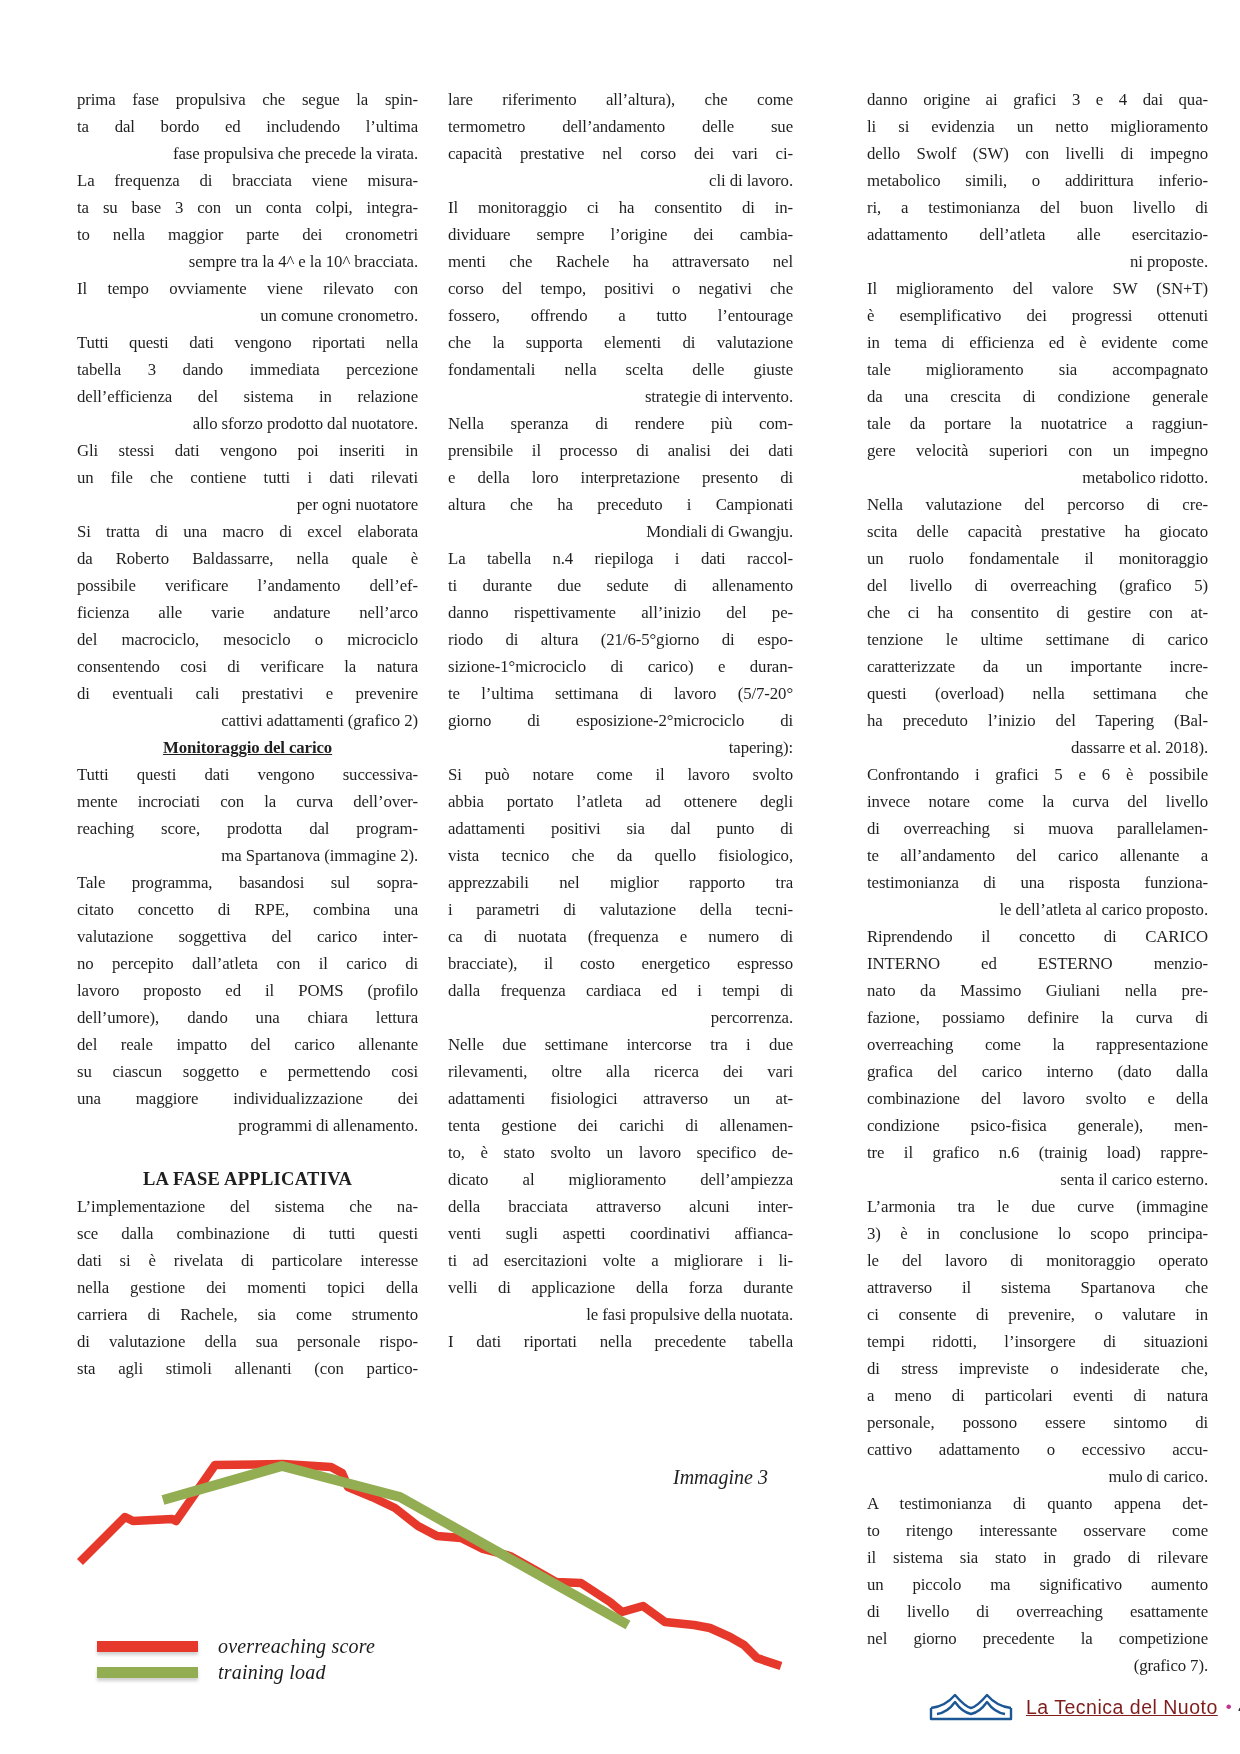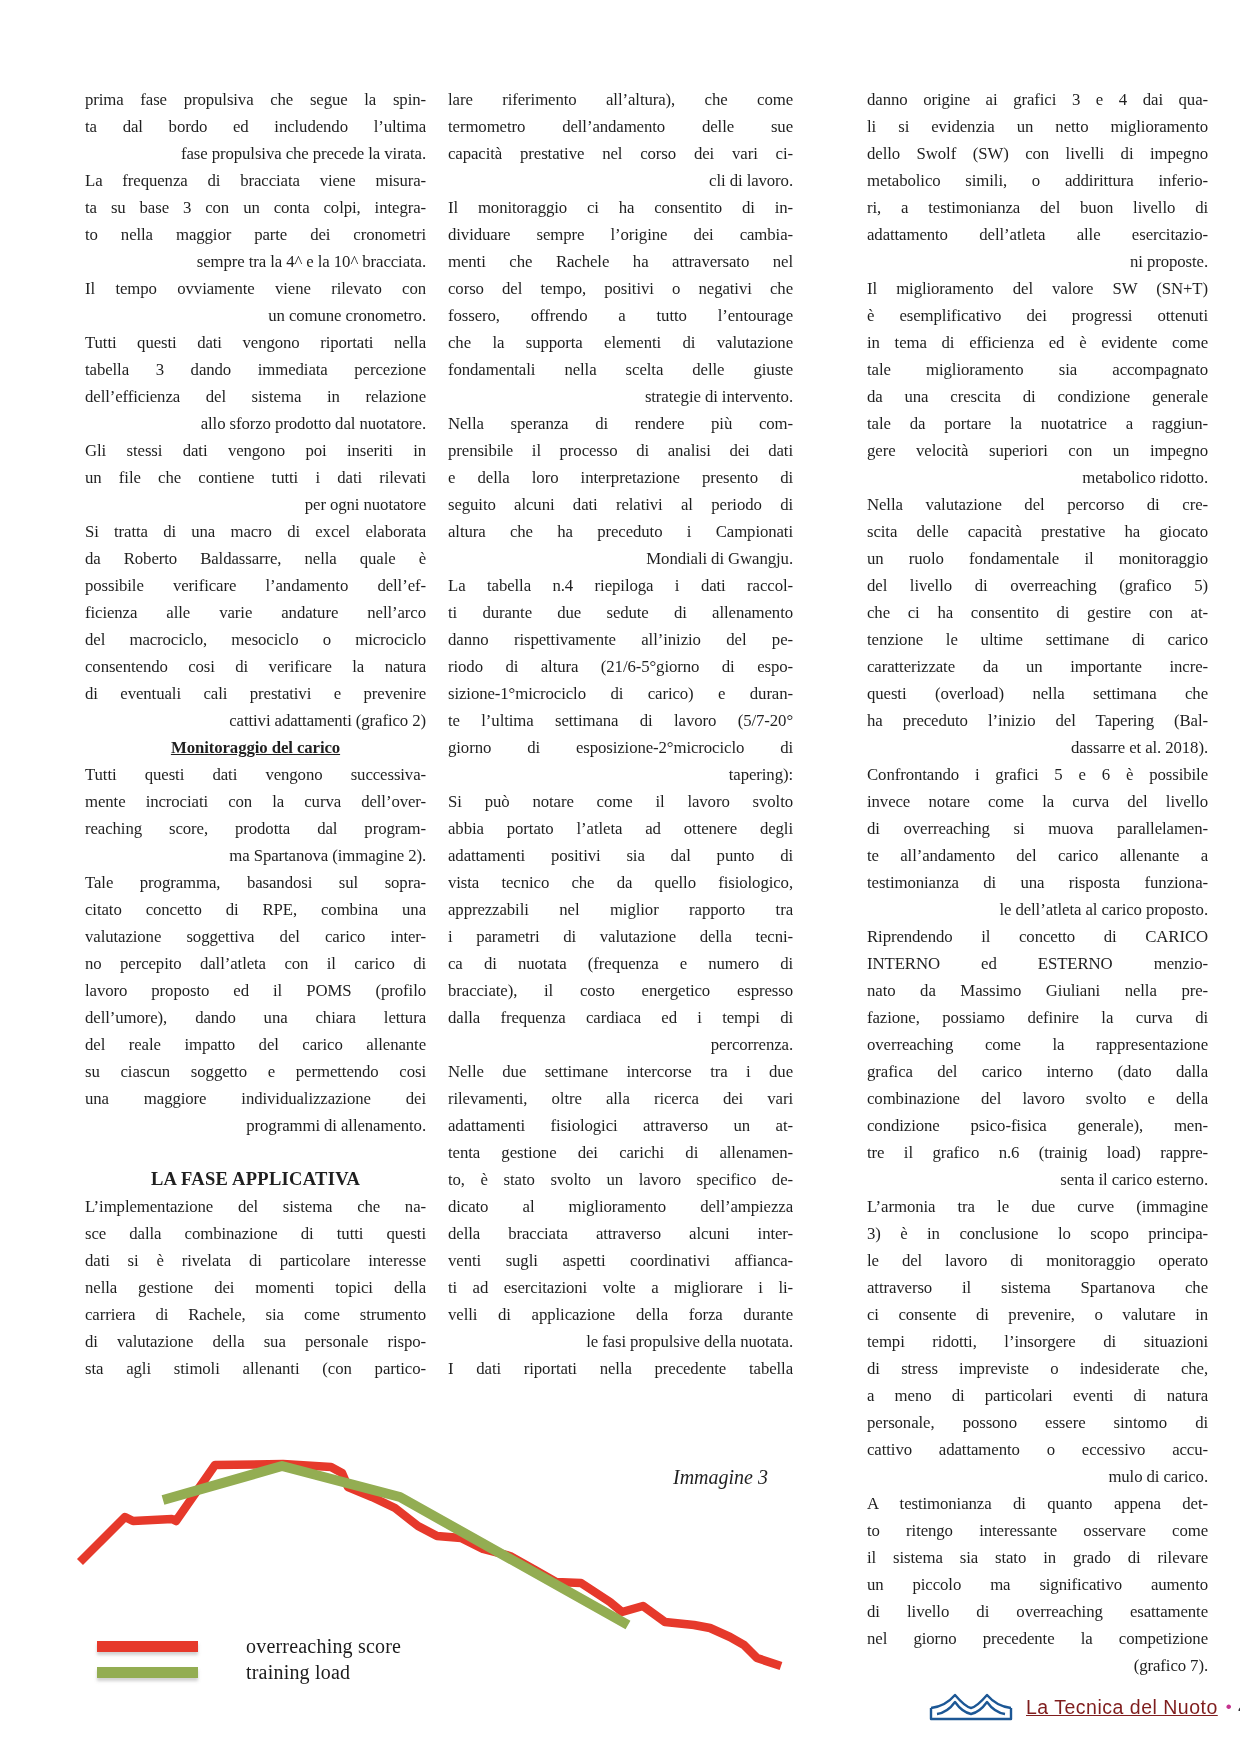--- a/index.html
+++ b/index.html
@@ -12,21 +12,21 @@
     color:#1f1f1f;
     overflow:hidden;
   }
   .col{
     position:absolute;
     top:86px;
     font-size:16.8px;
     letter-spacing:-0.1px;
     line-height:27px;
   }
-  #col1{left:85px;width:341px;}
+  #col1{left:77px;width:341px;}
   #col2{left:448px;width:345px;}
   #col3{left:819px;width:341px;margin-left:48px;}
   .ln{height:27px;overflow:hidden;}
   .j{text-align:justify;}
   .j::after{content:"";display:inline-block;width:100%;height:0;}
   .e{text-align:right;}
   .hi{font-weight:bold;text-decoration:underline;text-align:center;}
   .hc{font-weight:bold;text-align:center;font-size:18.5px;letter-spacing:0.3px;}
   .b{}
   #chart-svg{position:absolute;left:60px;top:1415px;width:740px;height:270px;overflow:visible;}
@@ -34,23 +34,22 @@
     position:absolute;left:650px;top:1466px;width:120px;
     font-style:italic;font-size:20px;color:#1f1f1f;margin-left:23px;
   }
   .legend{position:absolute;left:97px;top:1633px;}
   .legend-row{display:flex;align-items:center;height:26px;}
   .swatch{
     display:inline-block;width:101px;height:11px;margin-right:20px;
     box-shadow:0 3px 3px rgba(120,120,120,0.35);
   }
   .legend-label{
-    font-size:20px;letter-spacing:0.2px;color:#1b1b1b;
+    font-style:italic;font-size:20px;letter-spacing:0.2px;color:#1b1b1b;
     white-space:nowrap;
-    margin-left:28px;
   }
   .footer{
     position:absolute;left:926px;top:1689px;height:36px;
     display:flex;align-items:center;
     font-family:"Liberation Sans",sans-serif;
   }
   .wave-logo{width:90px;height:32px;margin-right:10px;}
   .mag-name{font-size:19.5px;letter-spacing:0.5px;white-space:nowrap;}
   .sep-dot{font-size:17px;margin:0 7px 0 8px;}
   .page-num{font-size:20.5px;font-weight:bold;font-style:italic;}
@@ -119,21 +118,20 @@
       <div class="ln j">dividuare sempre l’origine dei cambia-</div>
       <div class="ln j">menti che Rachele ha attraversato nel</div>
       <div class="ln j">corso del tempo, positivi o negativi che</div>
       <div class="ln j">fossero, offrendo a tutto l’entourage</div>
       <div class="ln j">che la supporta elementi di valutazione</div>
       <div class="ln j">fondamentali nella scelta delle giuste</div>
       <div class="ln e">strategie di intervento.</div>
       <div class="ln j">Nella speranza di rendere più com-</div>
       <div class="ln j">prensibile il processo di analisi dei dati</div>
       <div class="ln j">e della loro interpretazione presento di</div>
-      <div class="ln j">seguito alcuni dati relativi al periodo di</div>
       <div class="ln j">altura che ha preceduto i Campionati</div>
       <div class="ln e">Mondiali di Gwangju.</div>
       <div class="ln j">La tabella n.4 riepiloga i dati raccol-</div>
       <div class="ln j">ti durante due sedute di allenamento</div>
       <div class="ln j">danno rispettivamente all’inizio del pe-</div>
       <div class="ln j">riodo di altura (21/6-5°giorno di espo-</div>
       <div class="ln j">sizione-1°microciclo di carico) e duran-</div>
       <div class="ln j">te l’ultima settimana di lavoro (5/7-20°</div>
       <div class="ln j">giorno di esposizione-2°microciclo di</div>
       <div class="ln e">tapering):</div>

